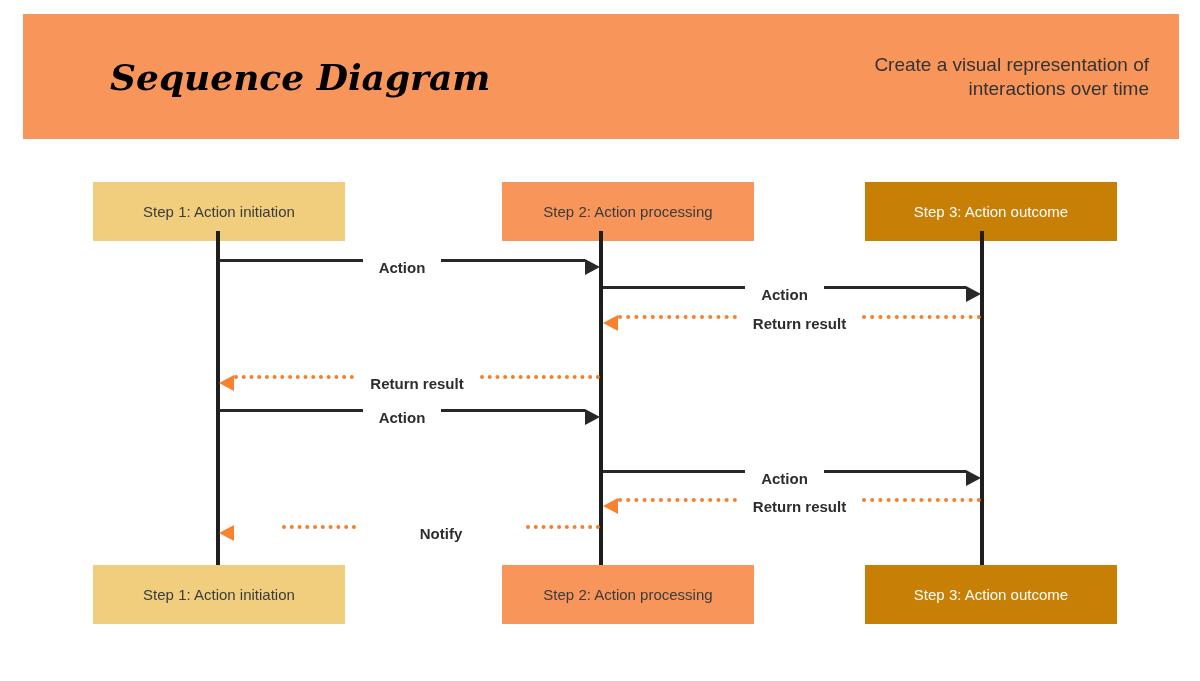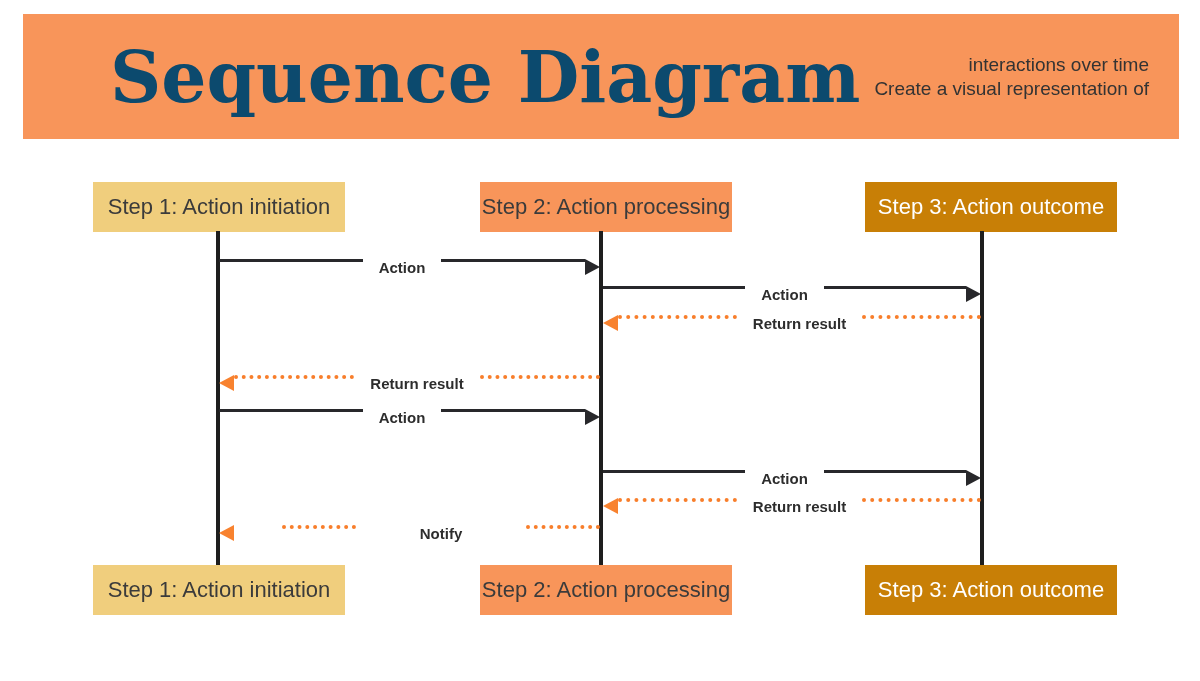--- a/index.html
+++ b/index.html
@@ -14,42 +14,43 @@
   .banner{
     position:absolute;left:23px;top:14px;width:1156px;height:125px;
     background:#F8955A;
     display:flex;align-items:center;justify-content:space-between;
     box-sizing:border-box;
     padding:0 30px 0 87px;
   }
   .banner-title{
     font-family:"DejaVu Serif", serif;
     font-weight:bold;
-    font-size:71px;
+    font-size:36px;
     letter-spacing:0px;
-    color:#0c4a6e;
+    color:#000000;
     white-space:nowrap;
+    font-style:italic;
   }
   .banner-subtitle{
     text-align:right;
     font-size:19px;
     line-height:24px;
     color:#333333;
   }
   
   .actor-box{
-    position:absolute;width:252px;height:50px;
+    position:absolute;width:252px;height:59px;
     display:flex;align-items:center;justify-content:center;
-    font-size:22px;
+    font-size:15px;
     color:#3B3B3B;
   }
   .actor-step1{background:#F0CE7D;}
   .actor-step2{background:#F8955A;}
   .actor-step3{background:#C87F06;color:#FFFFFF;margin-left:9px;}
-  .box-1{left:93px;}  .box-2{left:480px;} .box-3{left:856px;}
+  .box-1{left:93px;}  .box-2{left:502px;} .box-3{left:856px;}
   .row-top{top:182px;} .row-bottom{top:565px;}
   
   .lifeline{
     position:absolute;top:231px;height:335px;width:4px;
     background:#1E1E1E;
   }
   .lifeline-1{left:216px;} .lifeline-2{left:599px;} .lifeline-3{left:980px;}
   
   .msg{
     position:absolute;height:16px;
@@ -84,22 +85,22 @@
   .y-m5{top:409px;} .y-m6{top:470px;} .y-m7{top:498px;} .y-m8{top:525px;gap:48px;}
 </style>
 </head>
 <body>
 
 <div class="page">
 
   <div class="banner">
     <div class="banner-title">Sequence Diagram</div>
     <div class="banner-subtitle">
+      <div>Create a visual representation of</div>
       <div>interactions over time</div>
-      <div>Create a visual representation of</div>
     </div>
   </div>
 
   <div class="actor-box actor-step1 box-1 row-top">
     <span>Step 1: Action initiation</span>
   </div>
   <div class="actor-box actor-step2 box-2 row-top">
     <span>Step 2: Action processing</span>
   </div>
   <div class="actor-box actor-step3 box-3 row-top">

